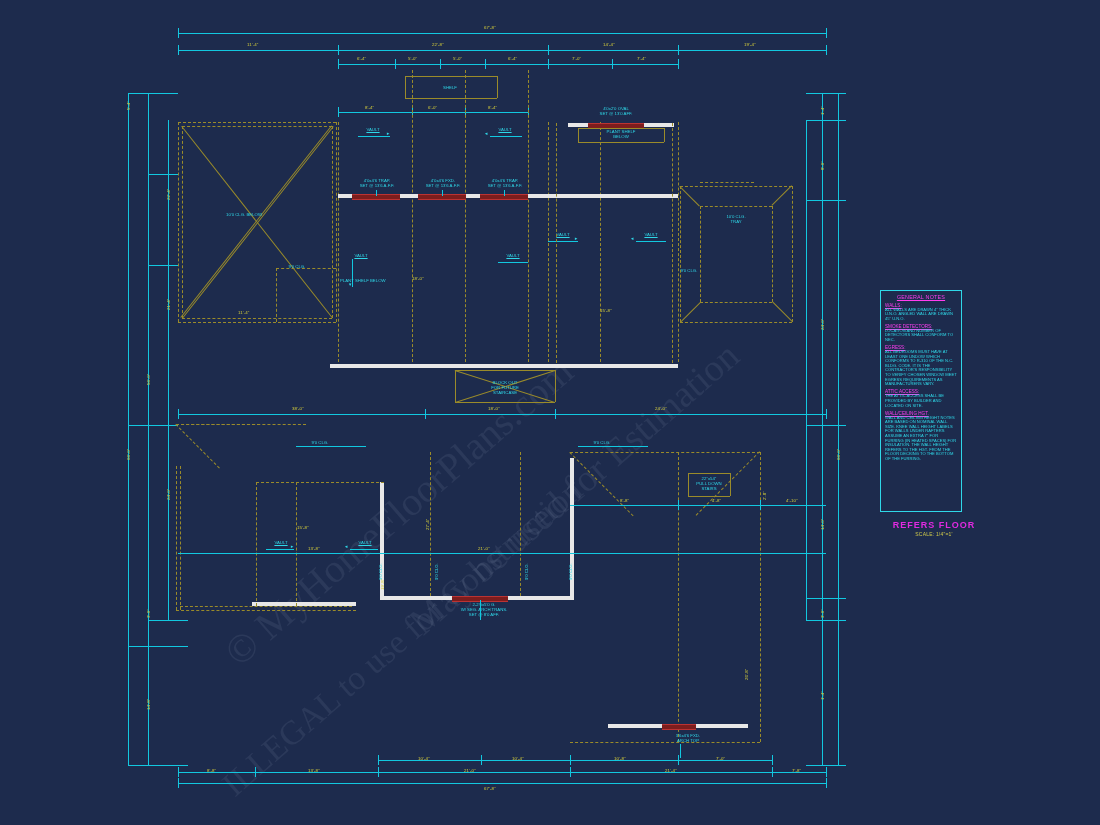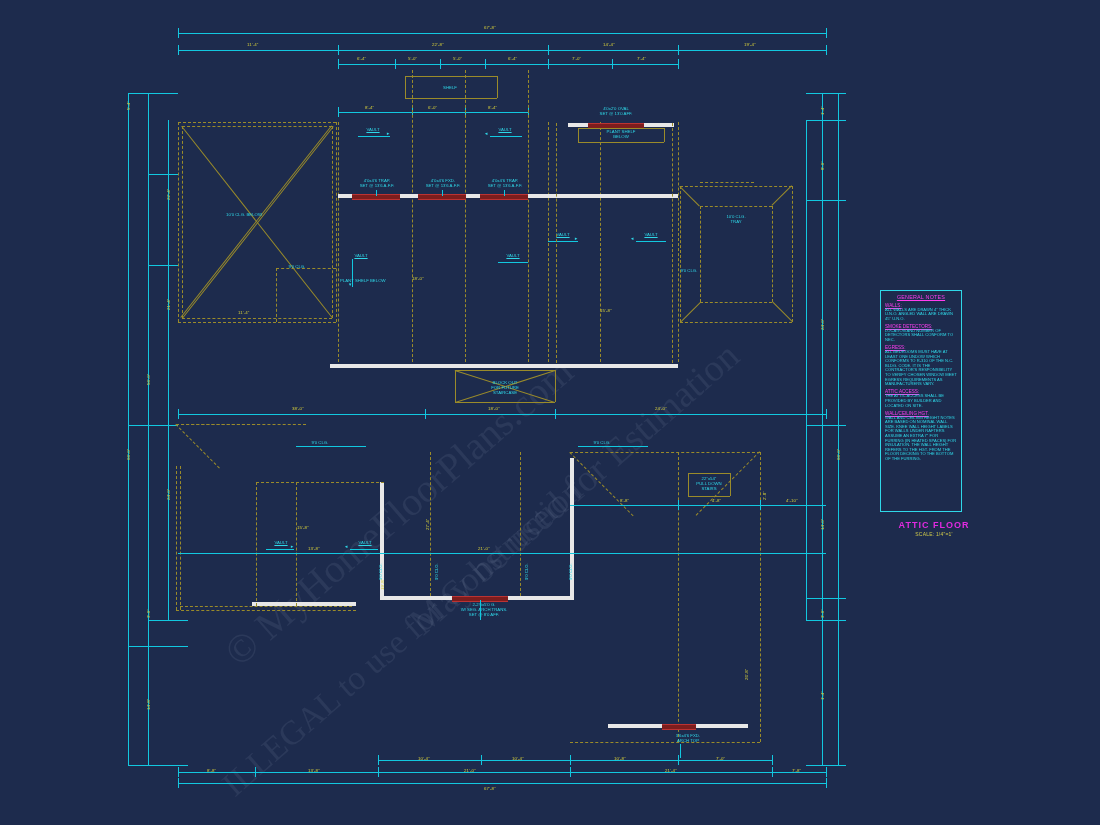--- a/index.html
+++ b/index.html
@@ -409,17 +409,17 @@
     <div class="bd">ALL BEDROOMS MUST HAVE AT LEAST ONE UNDOW WHICH CONFORMS TO R-310 OF THE N.C. BLDG. CODE. IT IS THE CONTRACTOR'S RESPONSIBILITY TO VERIFY CHOSEN WINDOW MEET EGRESS REQUIREMENTS AS MANUFACTURERS VARY.</div>
 
     <div class="sh">ATTIC ACCESS:</div>
     <div class="bd">THE ATTIC ACCESS SHALL BE PROVIDED BY BUILDER AND LOCATED ON SITE.</div>
 
     <div class="sh">WALL/CEILING HGT.</div>
     <div class="bd">WALL AND CEILING HEIGHT NOTES ARE BASED ON NOMINAL WALL SIZE. KNEE WALL HEIGHT LABELS FOR WALLS UNDER RAFTERS ASSUME AN EXTRA 7" FOR FURRING (IN HEATED SPACES) FOR INSULATION. THE WALL HEIGHT REFERS TO THE HGT. FROM THE FLOOR DECKING TO THE BOTTOM OF THE FURRING.</div>
   </div>
 
   <div id="title-block">
-    <div class="tt">ATTIC FLOOR</div>
+    <div class="tt">REFERS FLOOR</div>
     <div class="ts">SCALE:  1/4"=1'</div>
   </div>
 
 </div>
 
 </body></html>

